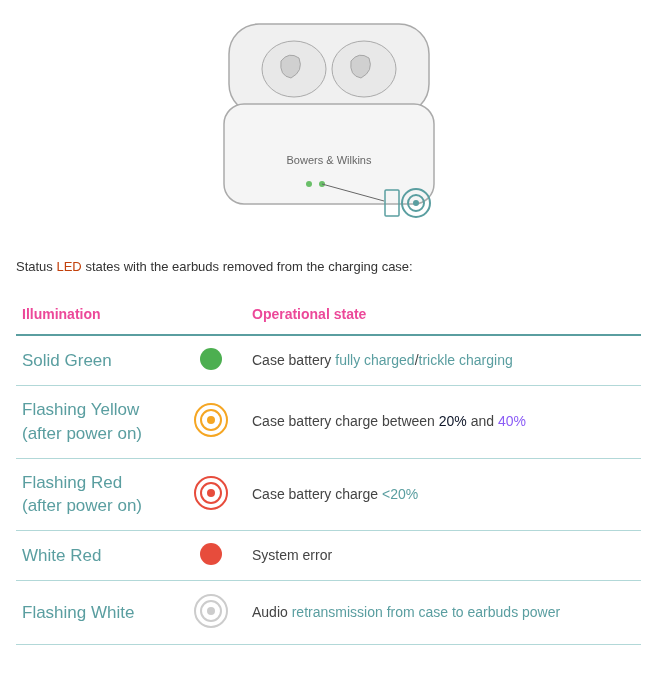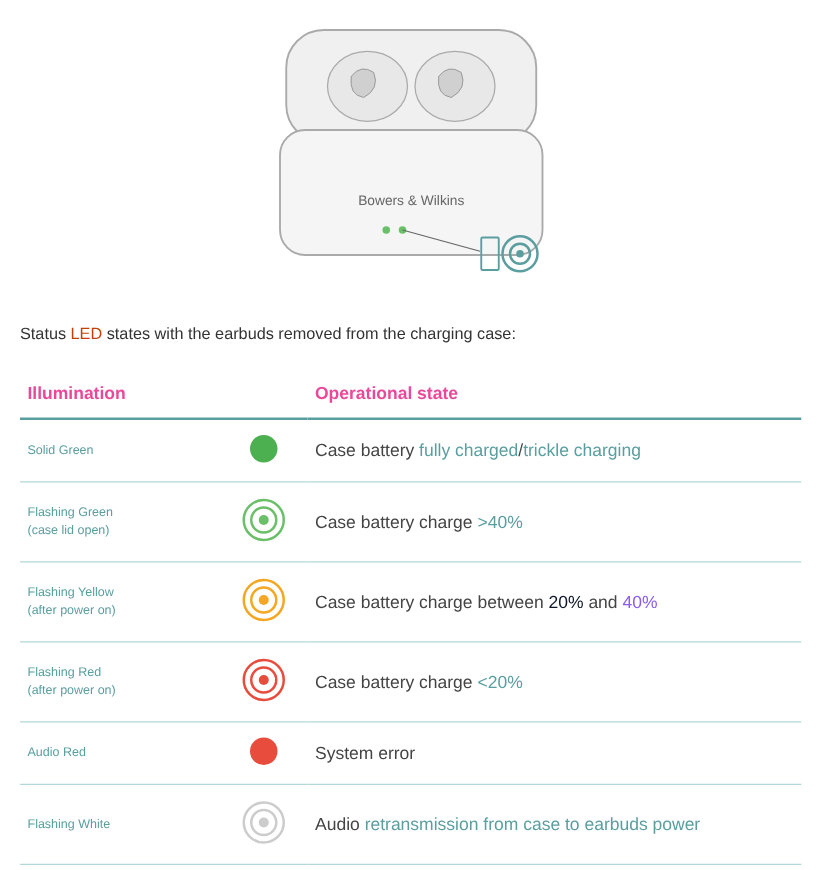--- a/index.html
+++ b/index.html
@@ -55,21 +55,21 @@
     .led-table tbody tr {
       border-bottom: 1px solid #b2d8d8;
     }
     .led-table tbody tr td {
       padding: 12px 6px;
       vertical-align: middle;
     }
     .col-illumination {
       width: 160px;
       color: #5a9ea0;
-      font-size: 10px;
+      font-size: 17px;
       line-height: 1.4;
     }
     .col-icon {
       width: 70px;
       text-align: center;
     }
     .col-state {
       font-size: 14px;
       color: #444;
       line-height: 1.4;
@@ -131,48 +131,39 @@
       <th class="col-state">Operational state</th>
     </tr>
   </thead>
   <tbody id="table-body">
   <tr>
         <td class="col-illumination">Solid Green</td>
         <td class="col-icon"><span class="led-solid" style="background: rgb(76, 175, 80);"></span></td>
         <td class="col-state">Case battery <span style="color:#5a9ea0">fully charged</span>/<span style="color:#5a9ea0">trickle charging</span></td>
       </tr>
       <tr>
-        <td class="col-illumination">Flashing Green<br>(case lid open)</td>
-        <td class="col-icon"><svg width="36" height="36" viewBox="0 0 36 36">
-            <circle cx="18" cy="18" r="16" fill="none" stroke="#6abf69" stroke-width="2"></circle>
-            <circle cx="18" cy="18" r="10" fill="none" stroke="#6abf69" stroke-width="2"></circle>
-            <circle cx="18" cy="18" r="4" fill="#6abf69"></circle>
-          </svg></td>
-        <td class="col-state">Case battery charge <span style="color:#5a9ea0">&gt;40%</span></td>
-      </tr>
-      <tr>
         <td class="col-illumination">Flashing Yellow<br>(after power on)</td>
         <td class="col-icon"><svg width="36" height="36" viewBox="0 0 36 36">
             <circle cx="18" cy="18" r="16" fill="none" stroke="#f5a623" stroke-width="2"></circle>
             <circle cx="18" cy="18" r="10" fill="none" stroke="#f5a623" stroke-width="2"></circle>
             <circle cx="18" cy="18" r="4" fill="#f5a623"></circle>
           </svg></td>
         <td class="col-state">Case battery charge between <span style="color:#0f172a">20%</span> and <span style="color:#8b5cf6">40%</span></td>
       </tr>
       <tr>
         <td class="col-illumination">Flashing Red<br>(after power on)</td>
         <td class="col-icon"><svg width="36" height="36" viewBox="0 0 36 36">
             <circle cx="18" cy="18" r="16" fill="none" stroke="#e74c3c" stroke-width="2"></circle>
             <circle cx="18" cy="18" r="10" fill="none" stroke="#e74c3c" stroke-width="2"></circle>
             <circle cx="18" cy="18" r="4" fill="#e74c3c"></circle>
           </svg></td>
         <td class="col-state">Case battery charge <span style="color:#5a9ea0">&lt;20%</span></td>
       </tr>
       <tr>
-        <td class="col-illumination">Audio Red</td>
+        <td class="col-illumination">White Red</td>
         <td class="col-icon"><span class="led-solid" style="background: rgb(231, 76, 60);"></span></td>
         <td class="col-state">System error</td>
       </tr>
       <tr>
         <td class="col-illumination">Flashing White</td>
         <td class="col-icon"><svg width="36" height="36" viewBox="0 0 36 36">
             <circle cx="18" cy="18" r="16" fill="none" stroke="#cccccc" stroke-width="2"></circle>
             <circle cx="18" cy="18" r="10" fill="none" stroke="#cccccc" stroke-width="2"></circle>
             <circle cx="18" cy="18" r="4" fill="#cccccc"></circle>
           </svg></td>

